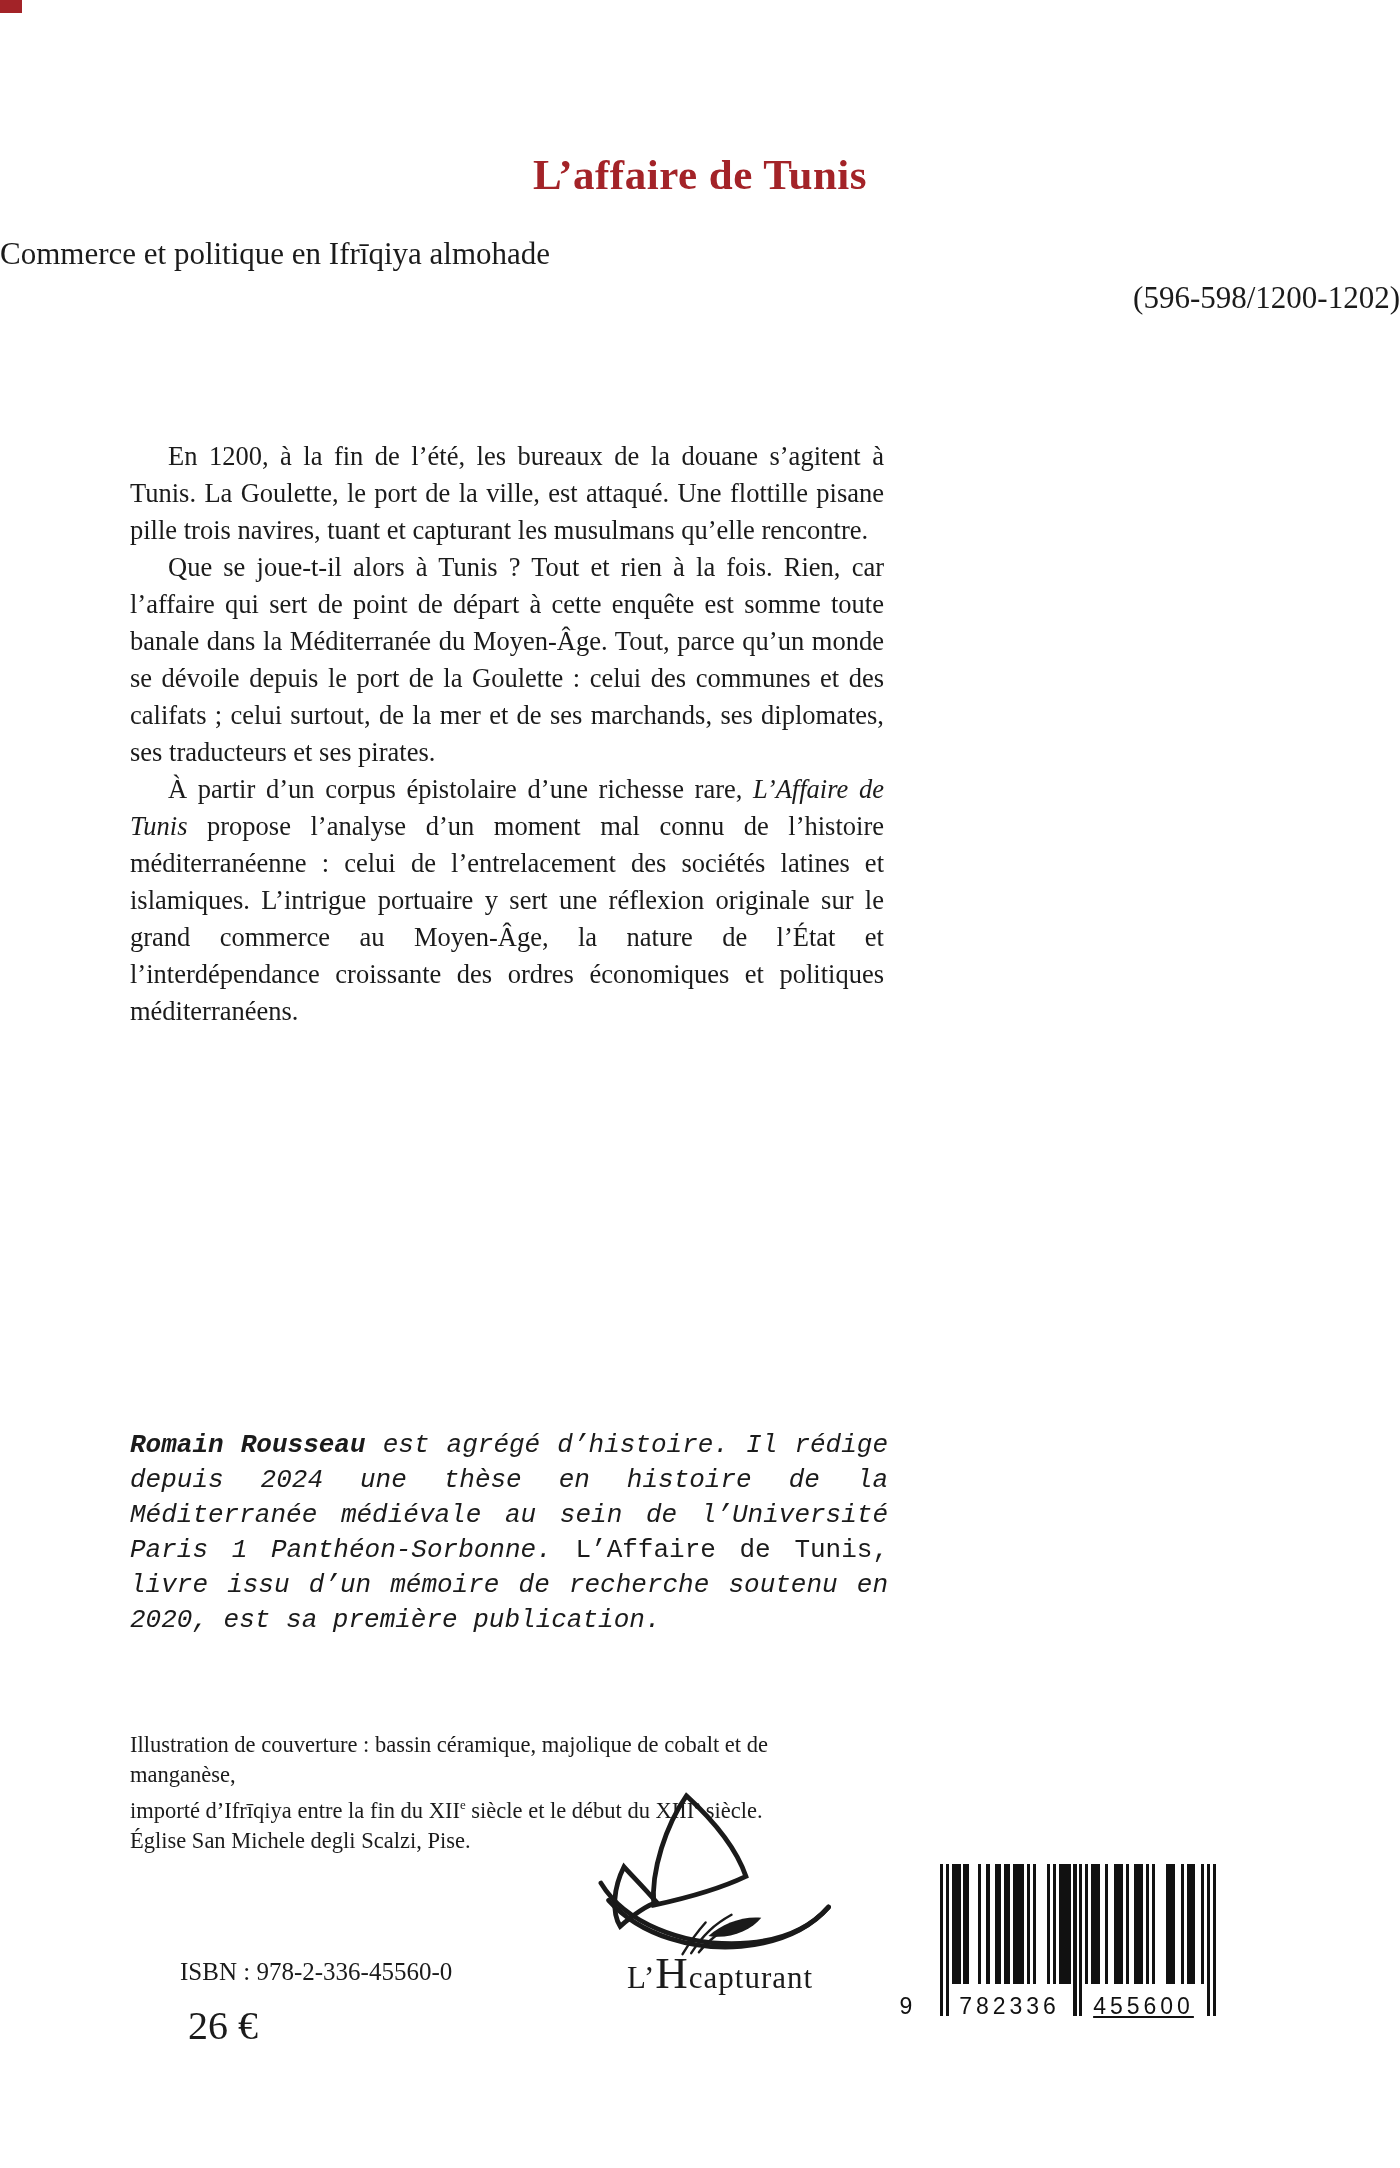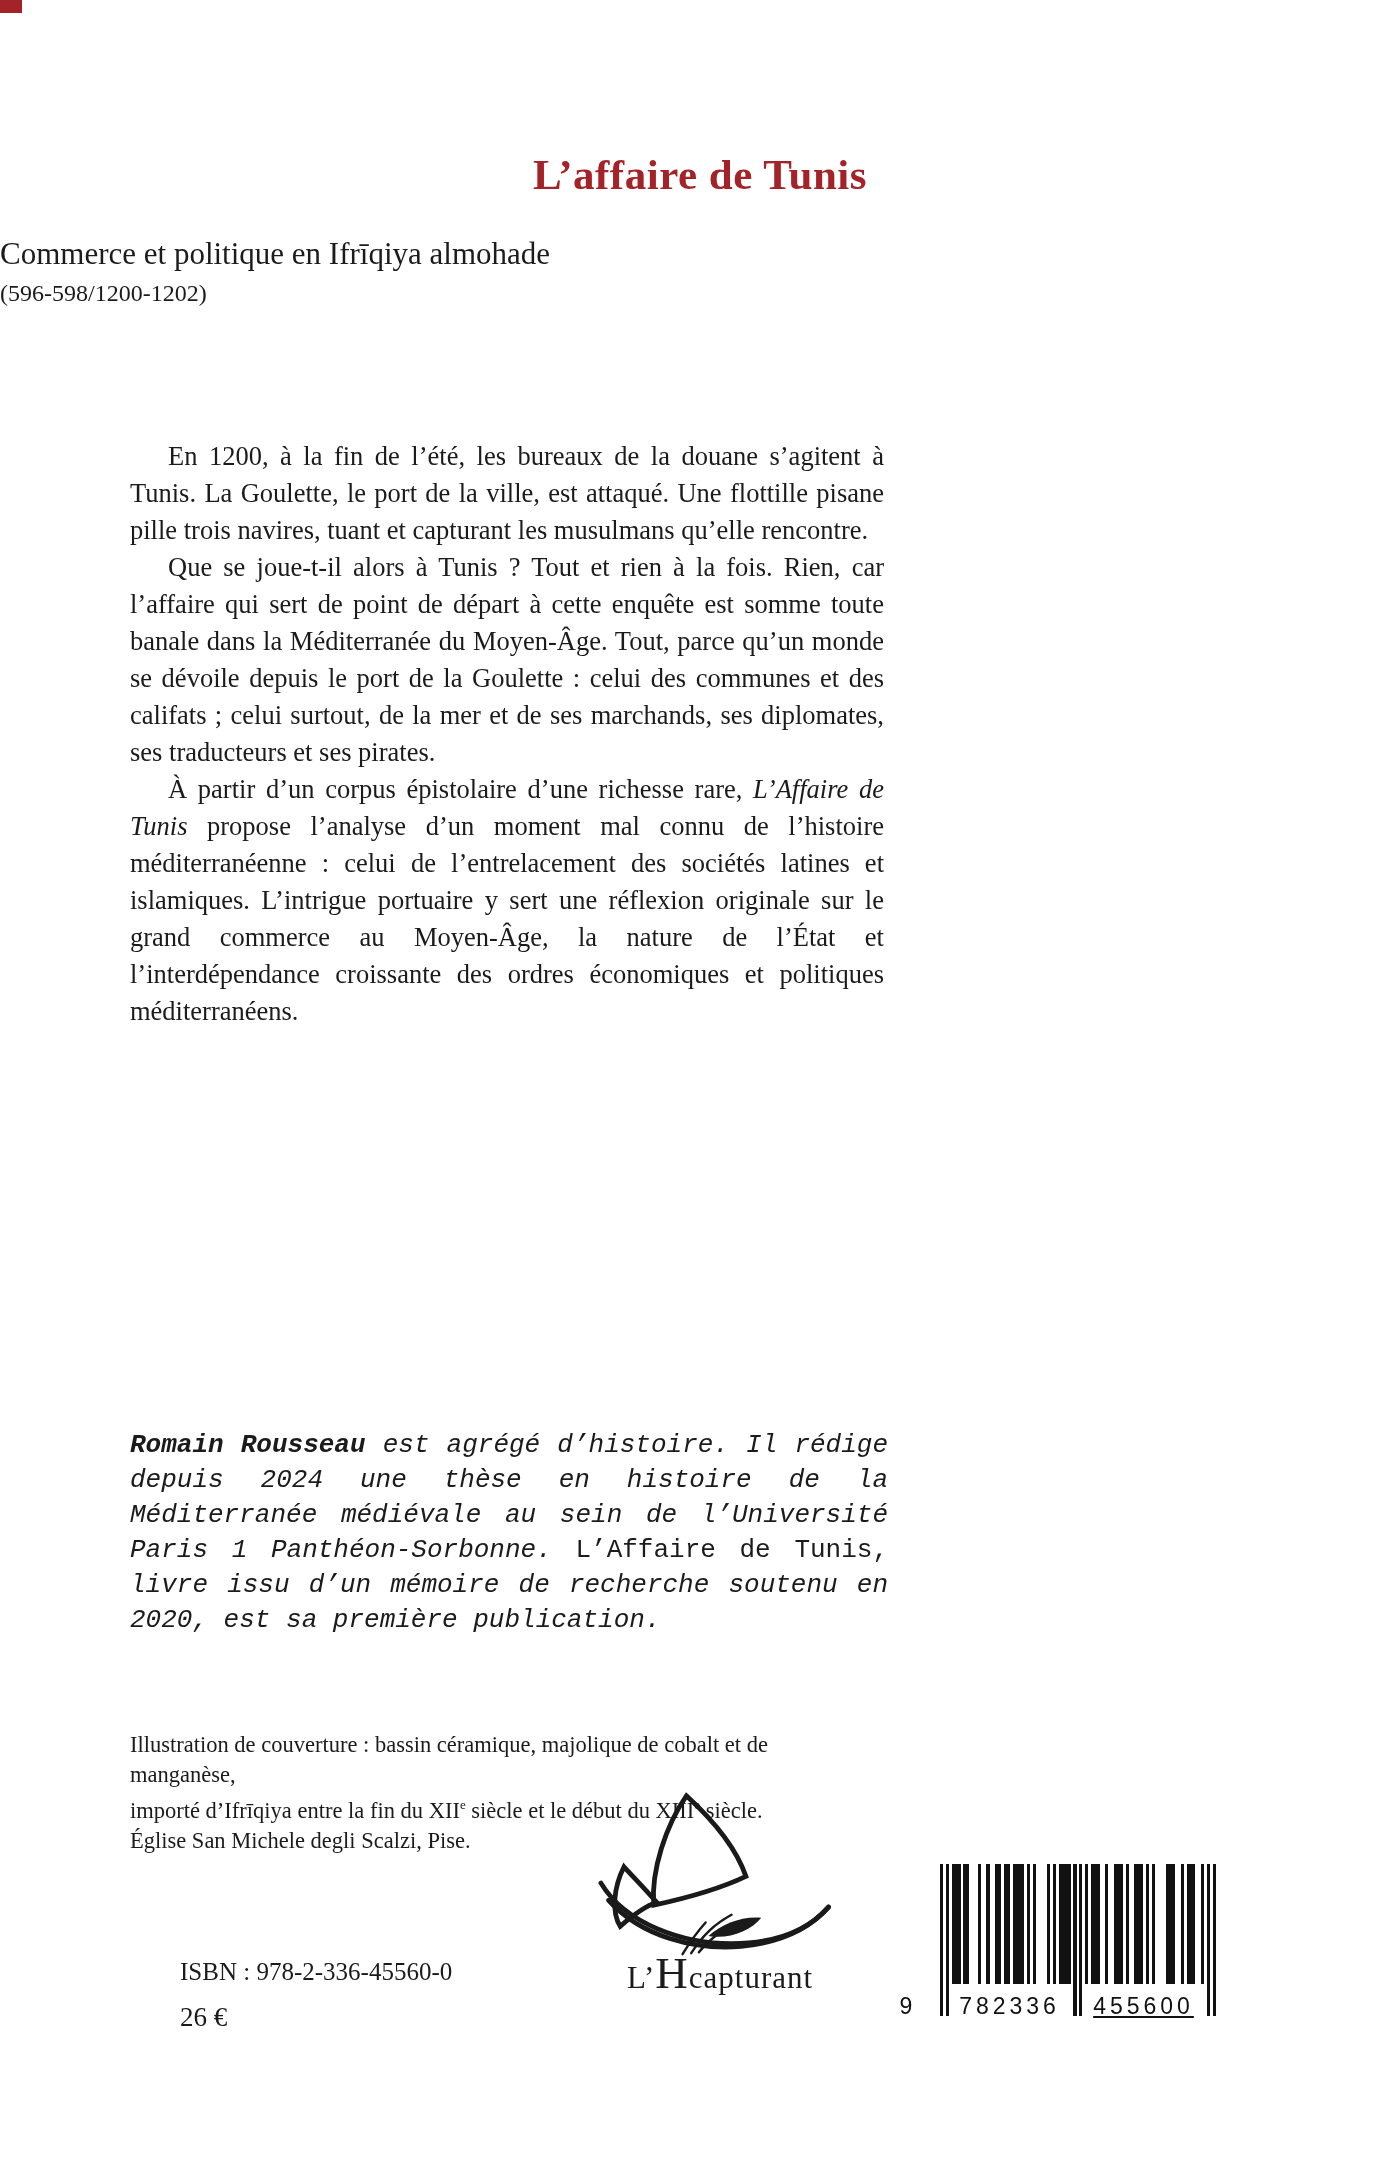--- a/index.html
+++ b/index.html
@@ -24,21 +24,21 @@
     font-size:43px; font-weight:bold;
     color:var(--accent, #a32328);
     letter-spacing:0.5px;
   }
   .subtitle {
     position:absolute; top:236px; left:0; width:100%;
     text-align:left; font-size:31px;
   }
   .dates {
     position:absolute; top:280px; left:0; width:100%;
-    text-align:left; font-size:24px;
+    text-align:right; font-size:31px;
   }
   .synopsis {
     position:absolute; top:438px; left:130px; width:754px;
     font-size:26.5px; line-height:37px;
     text-align:justify;
   }
   .synopsis p { text-indent:38px; }
   .work-title { font-style:italic; }
   .bio {
     position:absolute; top:1428px; left:130px; width:758px;
@@ -61,22 +61,22 @@
     margin-top:2px;
     font-size:31px; letter-spacing:1px;
     white-space:nowrap;
   }
   .publisher-name .bigH { font-size:45px; line-height:0; }
   .isbn {
     position:absolute; top:1958px; left:180px;
     font-size:25px;
   }
   .price {
-    position:absolute; top:2002px; left:180px;
-    font-size:27px;
+    position:absolute; top:2002px; left:188px;
+    font-size:40px;
   }
   .barcode {
     position:absolute; top:1864px; left:918px;
     width:302px; height:156px;
   }
   .barcode .bars { position:absolute; inset:0; }
   .barcode .bars div { position:absolute; top:0; background:#111; }
   .bc-digits span {
     position:absolute; bottom:0; height:30px;
     background:#fff;

